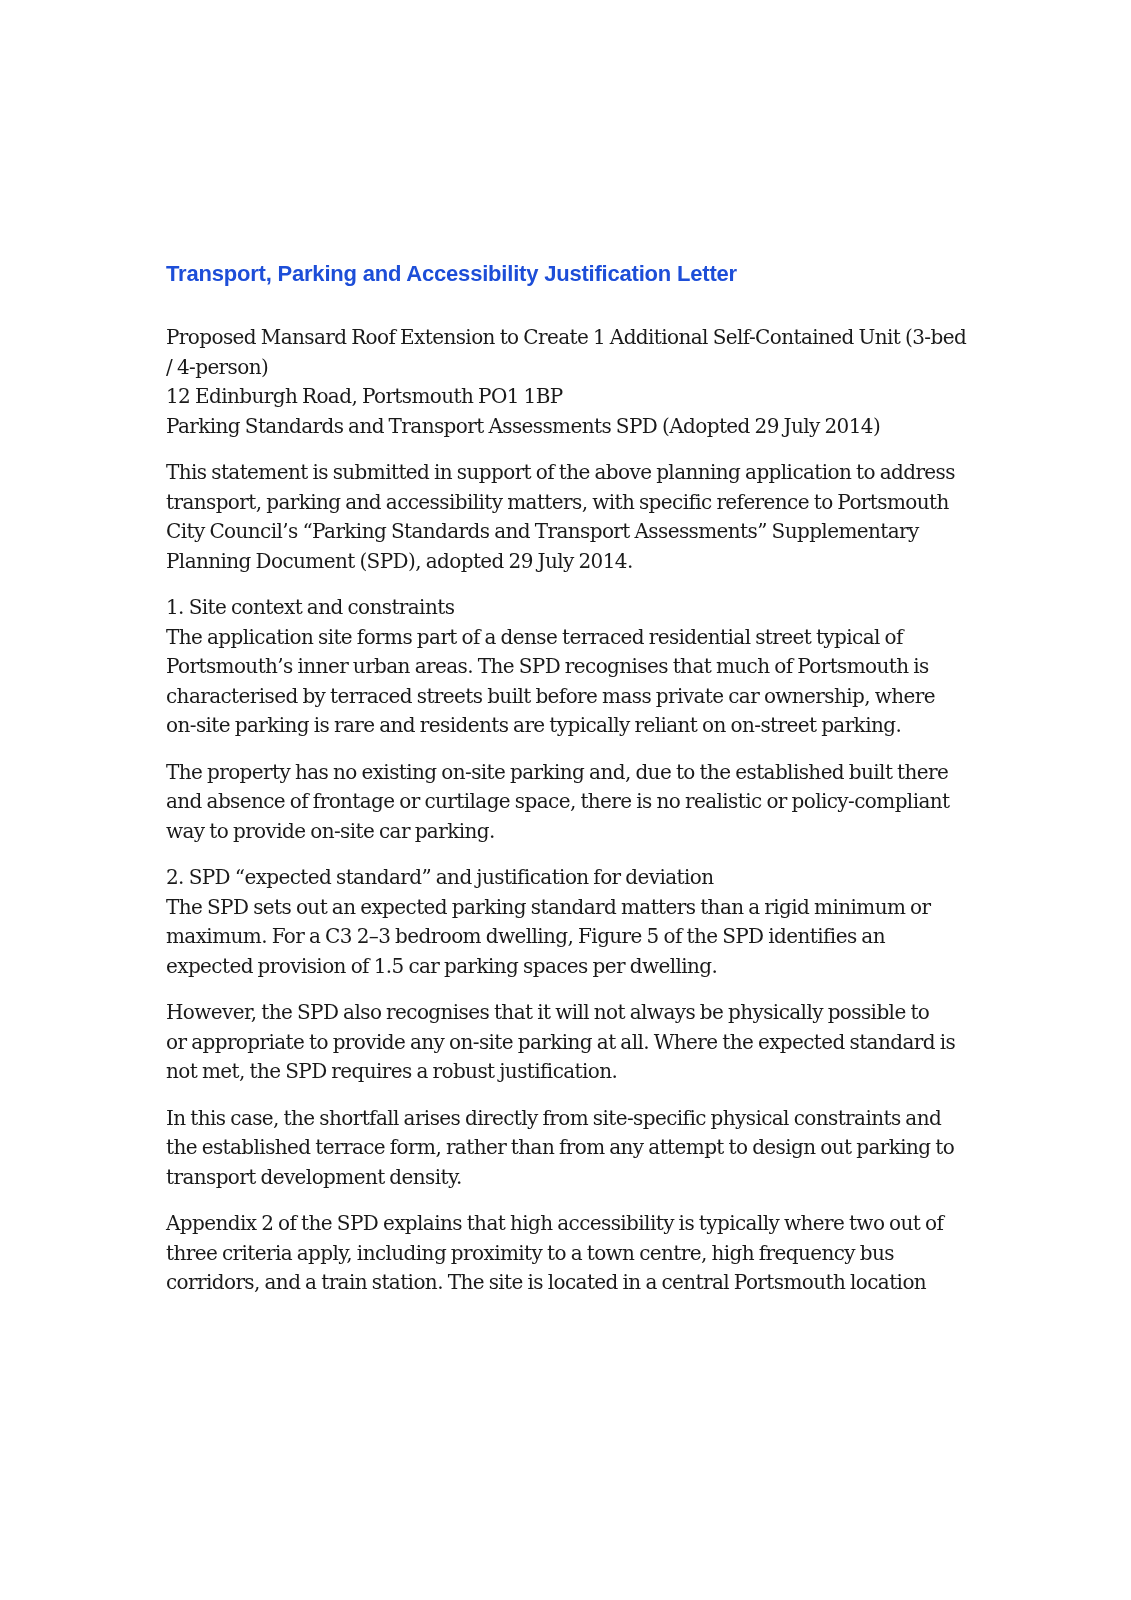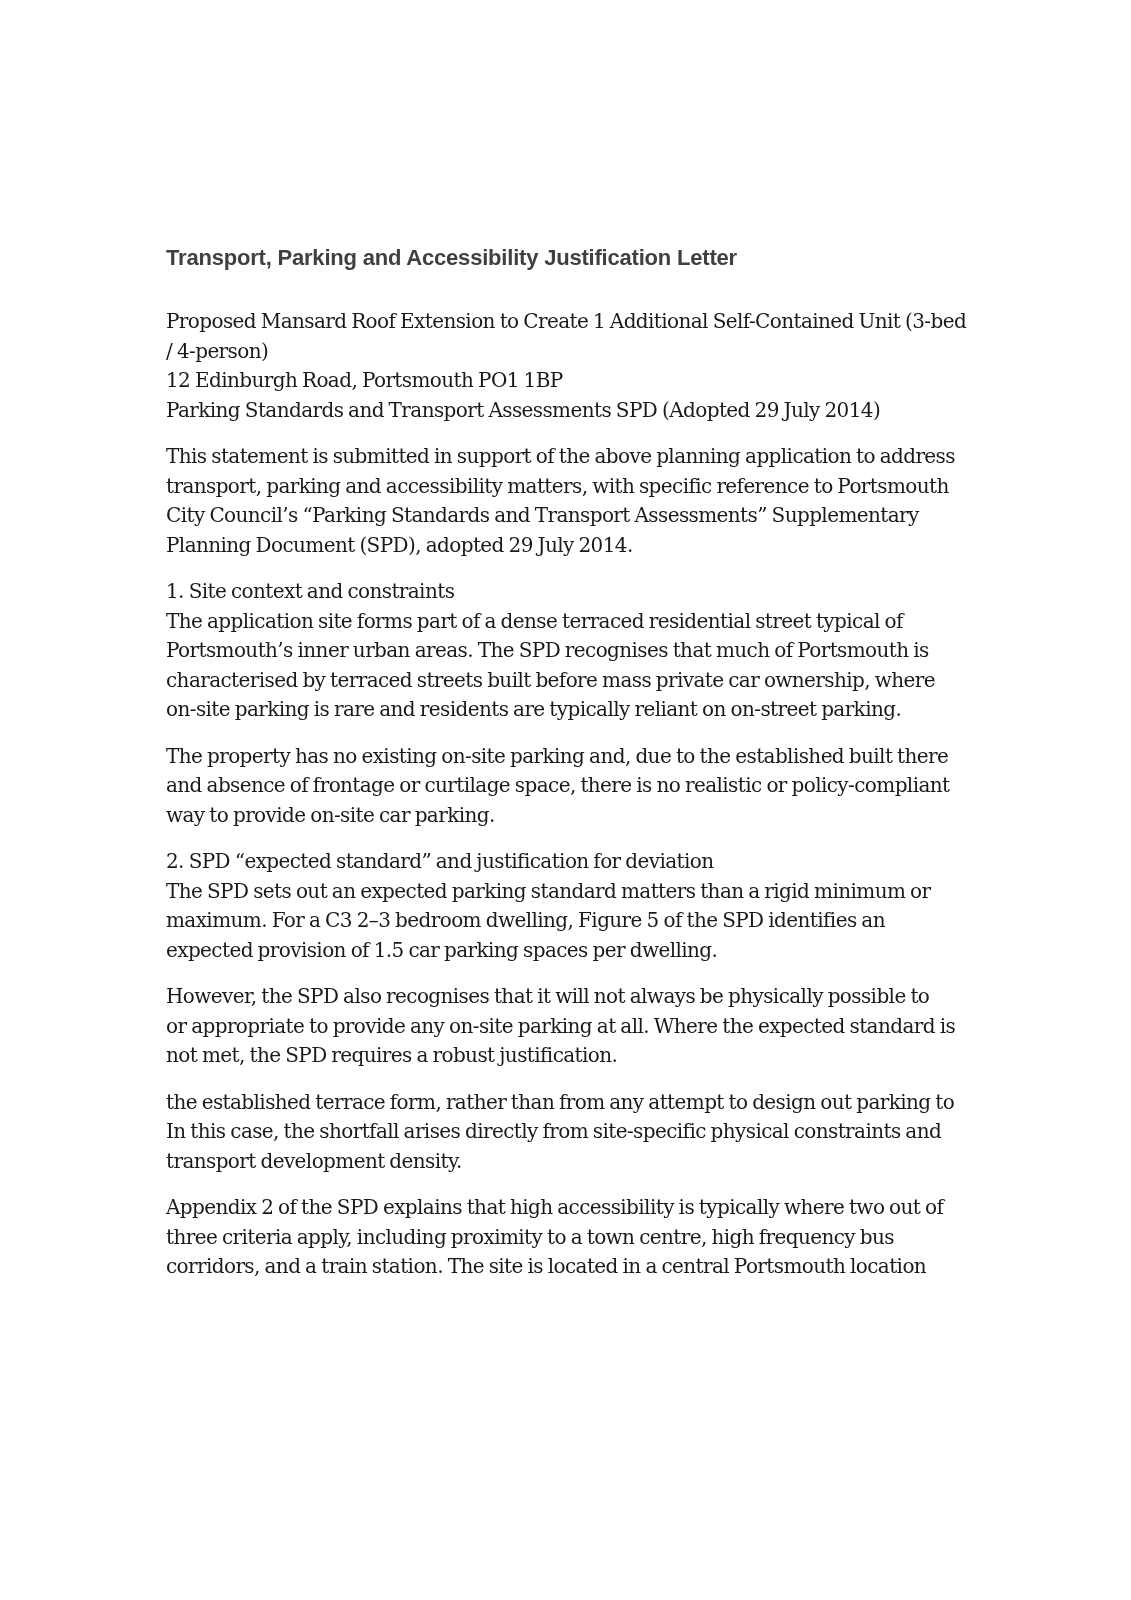--- a/index.html
+++ b/index.html
@@ -19,22 +19,22 @@
       left: 166px;
       top: 243px;
       width: 800px;
       color: #1a1a1a;
       font-family: "DejaVu Serif", "Liberation Serif", serif;
     }
     .title {
       font-family: "Liberation Sans", "DejaVu Sans", sans-serif;
       font-weight: bold;
       font-size: 22px;
-      color: #404040;
-      margin: 0 0 34px 0;
+      color: #1d4ed8;
+      margin: 16px 0 34px 0;
       line-height: 30px;
       letter-spacing: -0.2px;
     }
     .line {
       font-size: 20px;
       line-height: 29.5px;
       letter-spacing: -0.6px;
       word-spacing: -1px;
       white-space: nowrap;
     }
@@ -85,22 +85,22 @@
       <div class="line">expected provision of 1.5 car parking spaces per dwelling.</div>
     </div>
 
     <div class="block">
       <div class="line">However, the SPD also recognises that it will not always be physically possible to</div>
       <div class="line">or appropriate to provide any on-site parking at all. Where the expected standard is</div>
       <div class="line">not met, the SPD requires a robust justification.</div>
     </div>
 
     <div class="block">
+      <div class="line">In this case, the shortfall arises directly from site-specific physical constraints and</div>
       <div class="line">the established terrace form, rather than from any attempt to design out parking to</div>
-      <div class="line">In this case, the shortfall arises directly from site-specific physical constraints and</div>
       <div class="line">transport development density.</div>
     </div>
 
     <div class="block">
       <div class="line">Appendix 2 of the SPD explains that high accessibility is typically where two out of</div>
       <div class="line">three criteria apply, including proximity to a town centre, high frequency bus</div>
       <div class="line">corridors, and a train station. The site is located in a central Portsmouth location</div>
     </div>
 
   </div>

